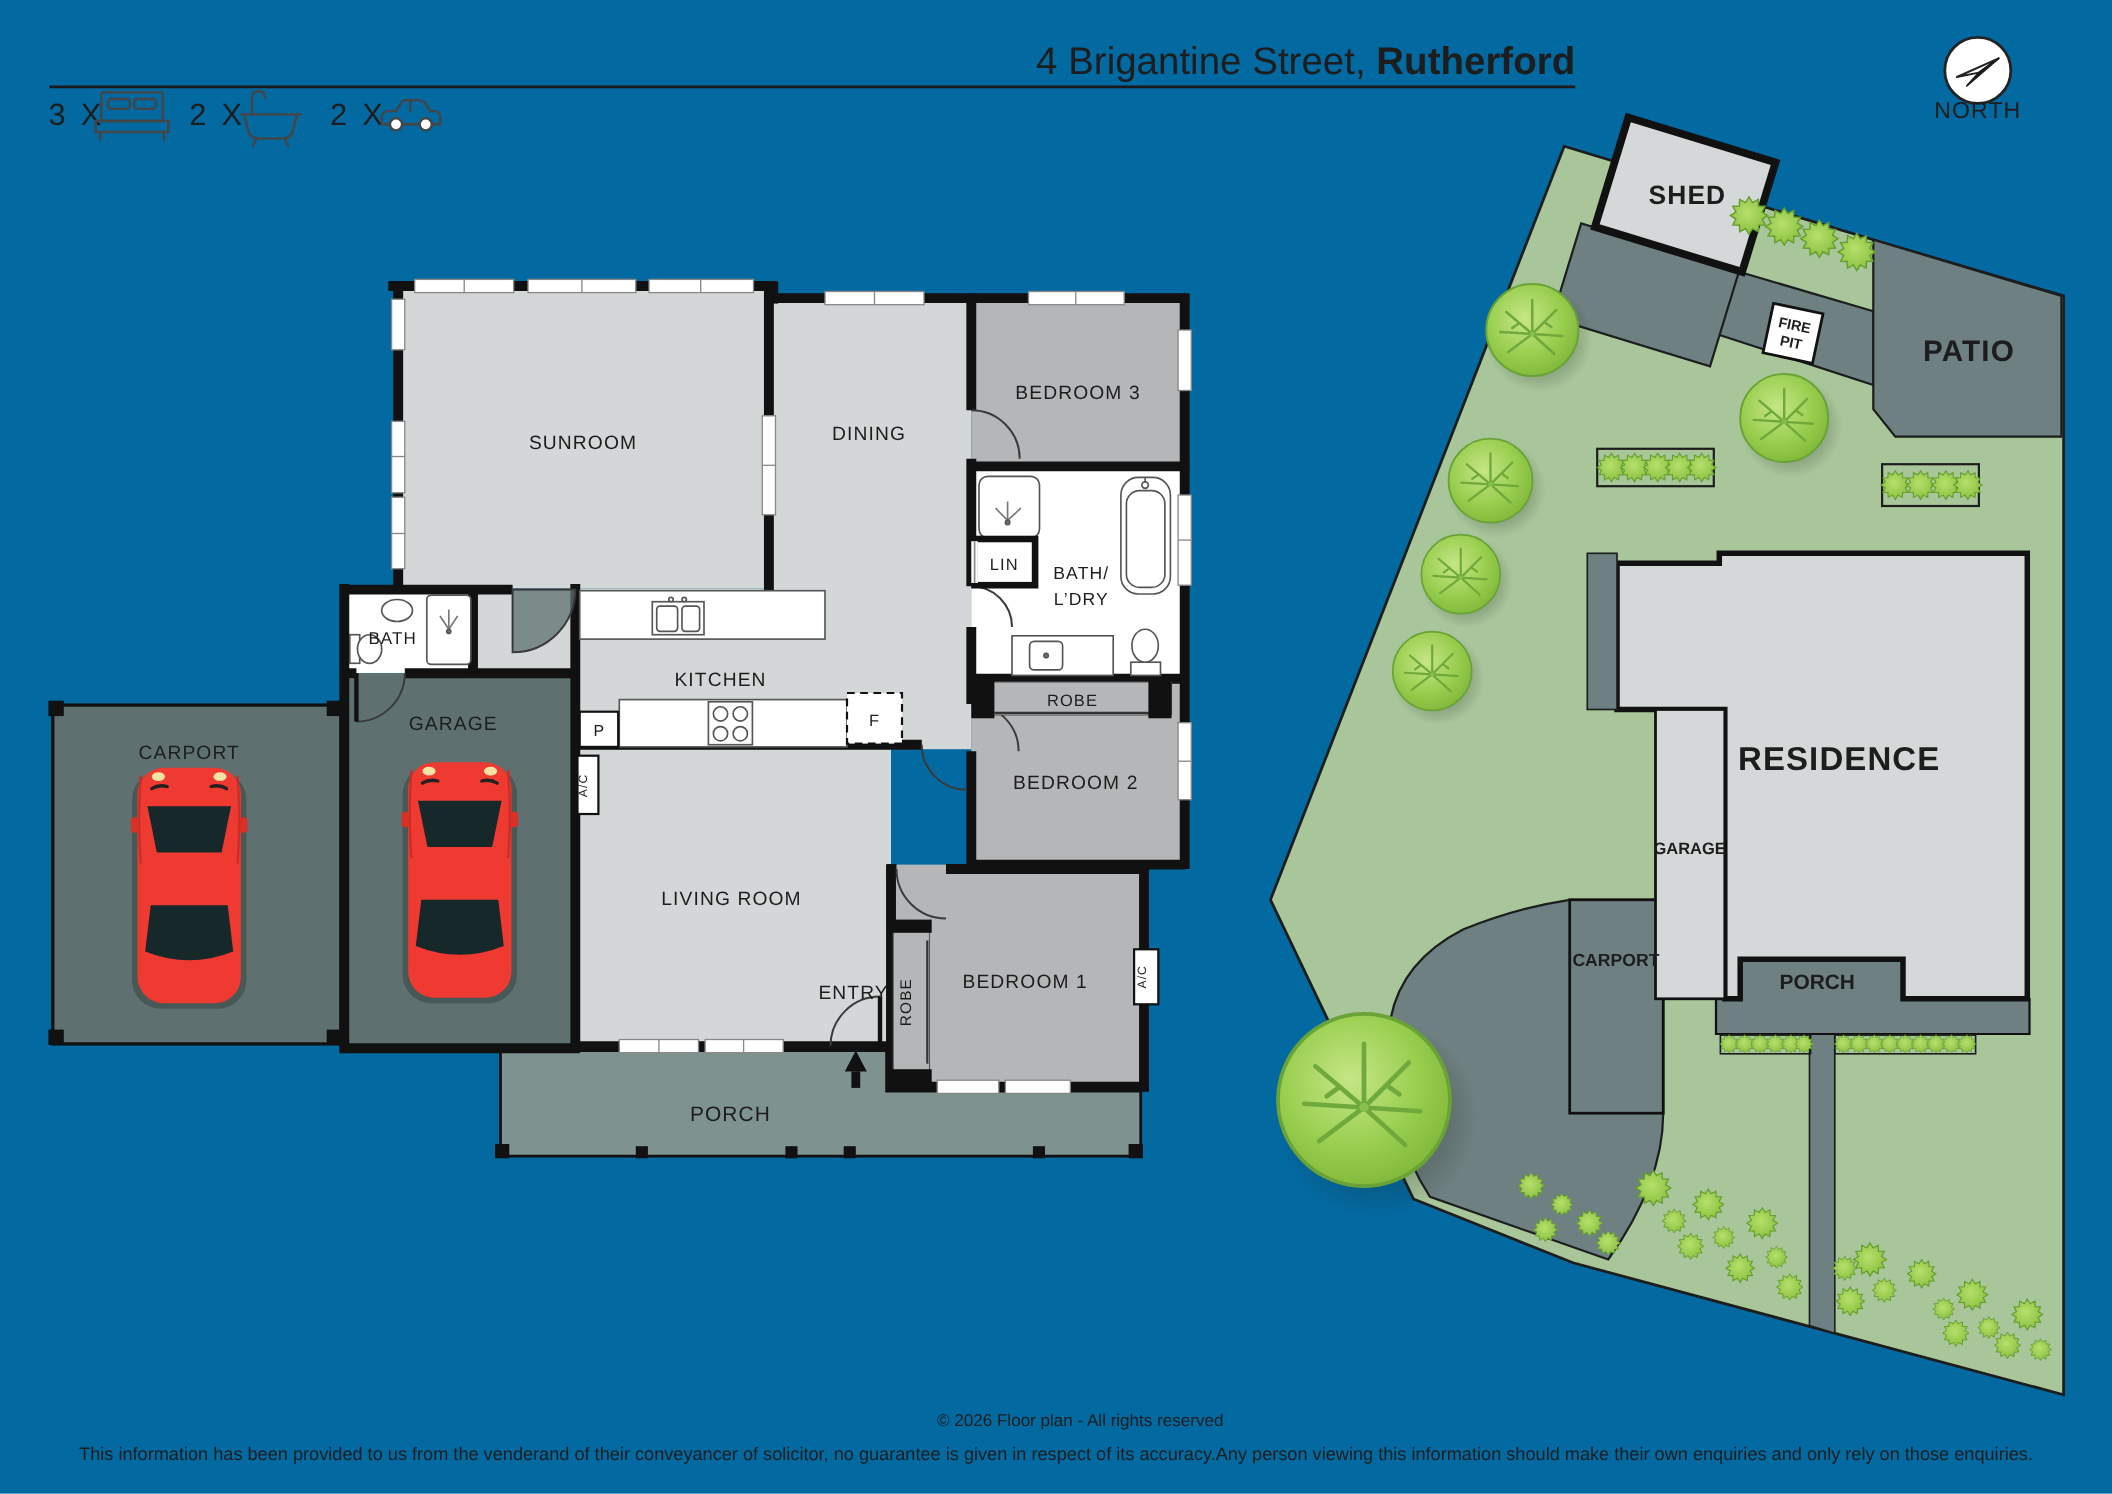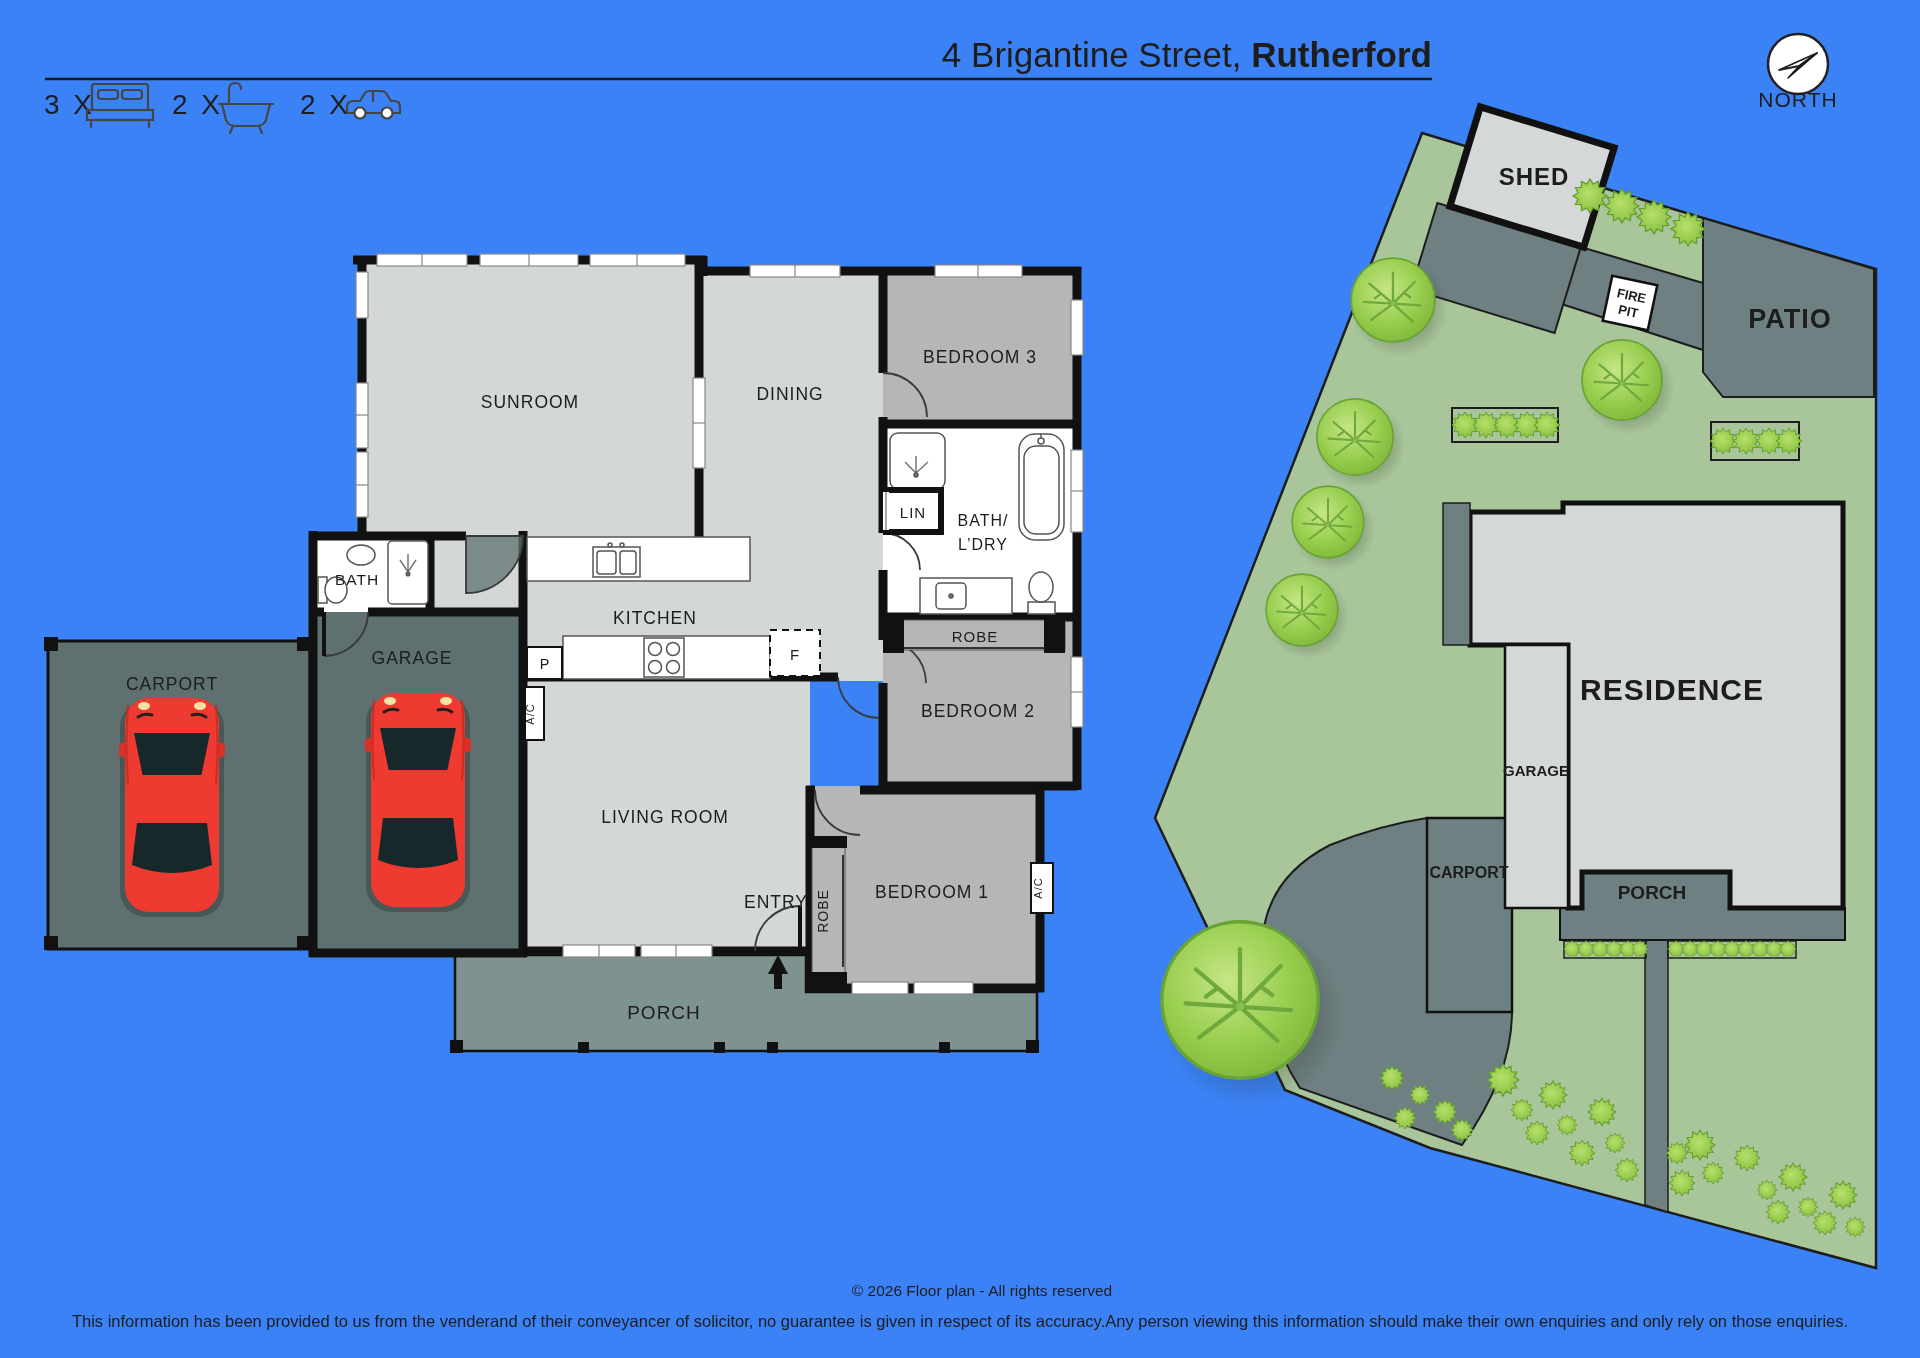--- a/index.html
+++ b/index.html
@@ -1,16 +1,16 @@
 <!DOCTYPE html>
 <html><head>
 <meta charset="utf-8">
 <style>
   html,body{margin:0;padding:0;background:#fff}
-  .page{position:relative;width:1920px;height:1358px;background:#3b82f6;overflow:hidden;font-family:"Liberation Sans",sans-serif}
+  .page{position:relative;width:1920px;height:1358px;background:#0369a1;overflow:hidden;font-family:"Liberation Sans",sans-serif}
   svg{display:block;font-family:"Liberation Sans",sans-serif}
   text{fill:#1d1d1d}
 </style>
 </head>
 <body>
 
 <div class="page">
 <svg width="1920" height="1358" viewBox="0 0 1920 1358">
   <defs>
     <radialGradient id="gTree" cx="0.42" cy="0.38" r="0.75">

